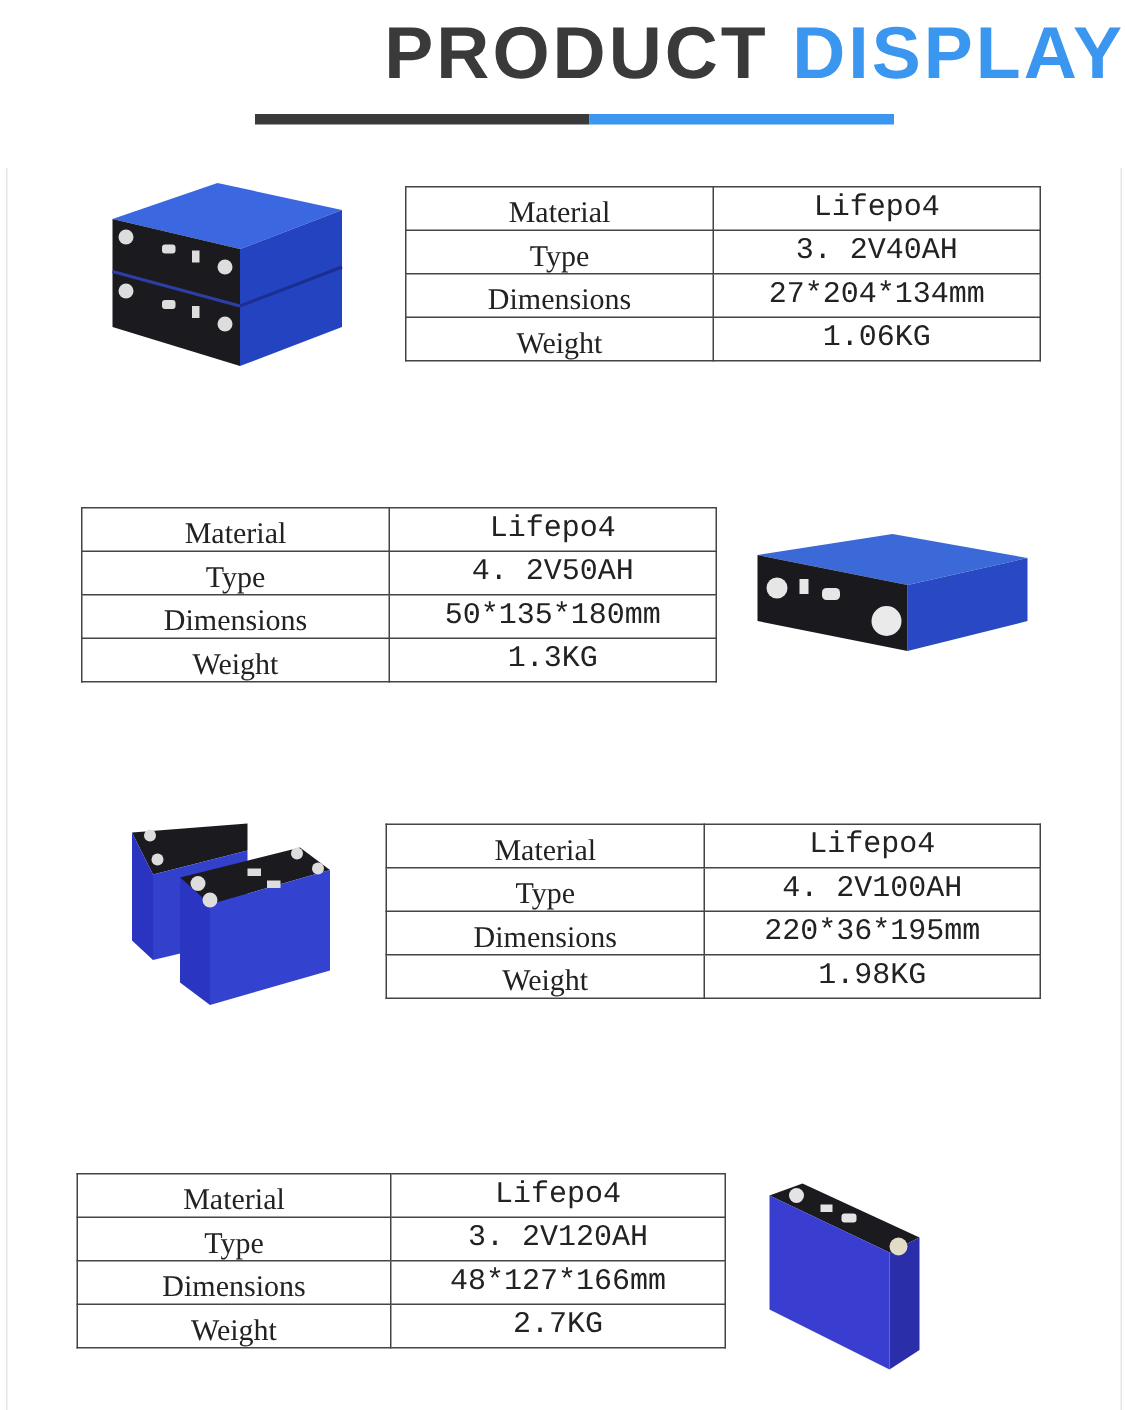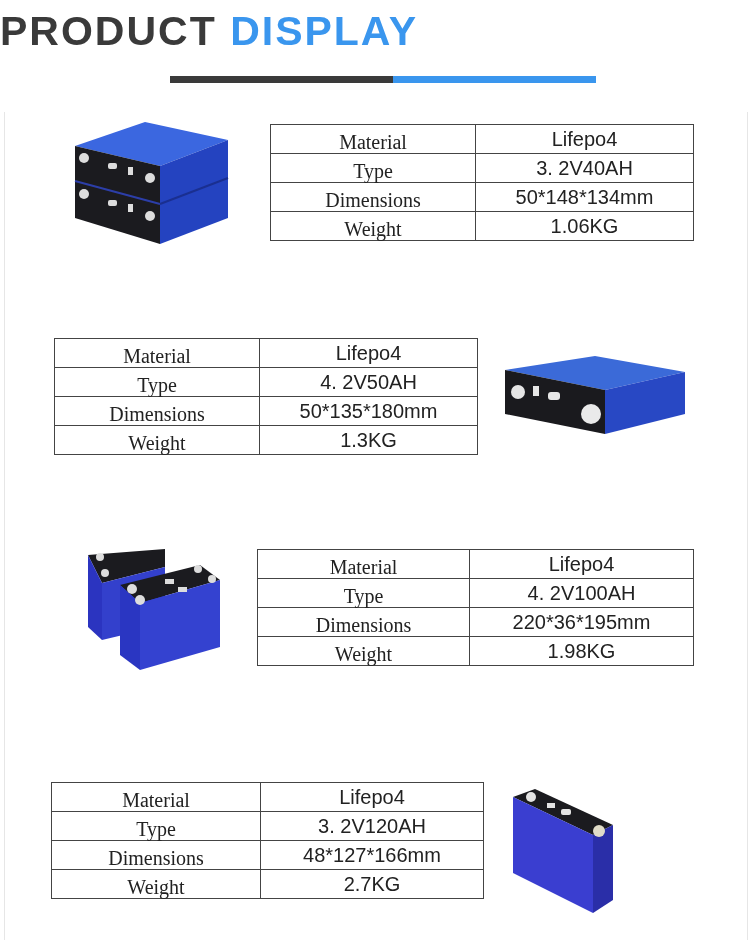--- a/index.html
+++ b/index.html
@@ -1,27 +1,27 @@
 <!DOCTYPE html>
 <html><head>
 <meta charset="utf-8">
 <style>
   html, body { margin:0; padding:0; }
   body { width:750px; height:940px; background:#ffffff; position:relative; overflow:hidden; font-family:"Liberation Serif", serif; }
-  .title { position:absolute; top:8px; left:0; width:750px; text-align:left; font-family:"Liberation Sans", sans-serif; font-weight:bold; font-size:41px; letter-spacing:2px; }
+  .title { position:absolute; top:8px; left:0; width:750px; text-align:right; font-family:"Liberation Sans", sans-serif; font-weight:bold; font-size:49px; letter-spacing:2px; }
   .title .dark { color:#3a3a3a; }
   .title .blue { color:#3a96ee; }
   .underline { position:absolute; top:76px; left:170px; width:426px; height:7px; }
   .underline .d { position:absolute; left:0; top:0; width:223px; height:7px; background:#3a3a3a; }
   .underline .b { position:absolute; left:223px; top:0; width:203px; height:7px; background:#3a96ee; }
   .panel { position:absolute; top:112px; left:4px; width:742px; height:830px; border-left:1px solid #e6e6e6; border-right:1px solid #e6e6e6; }
   table.spec { position:absolute; border-collapse:collapse; background:#fff; }
   table.spec td { border:1.5px solid #444; text-align:center; font-size:20px; color:#222; padding:0; height:28px; vertical-align:bottom; line-height:22px; }
   table.spec td.k { font-family:"Liberation Serif", serif; }
-  table.spec td.v { font-family:Liberation Sans, sans-serif; vertical-align:middle; }
+  table.spec td.v { font-family:Liberation Mono, monospace; vertical-align:middle; }
   .batt { position:absolute; }
 </style>
 </head>
 <body>
 
 <div class="title">
   <span class="dark">PRODUCT</span>
   <span class="blue">DISPLAY</span>
 </div>
 <div class="underline">
@@ -54,21 +54,21 @@
       <tr>
         <td class="k">Material</td>
         <td class="v">Lifepo4</td>
       </tr>
   <tr>
         <td class="k">Type</td>
         <td class="v">3. 2V40AH</td>
       </tr>
   <tr>
         <td class="k">Dimensions</td>
-        <td class="v">50*148*134mm</td>
+        <td class="v">27*204*134mm</td>
       </tr>
   <tr>
         <td class="k">Weight</td>
         <td class="v">1.06KG</td>
       </tr>
 </tbody>
   </table>
 
 <table class="spec" style="left:54px;top:338px;width:424px">
   <colgroup>

